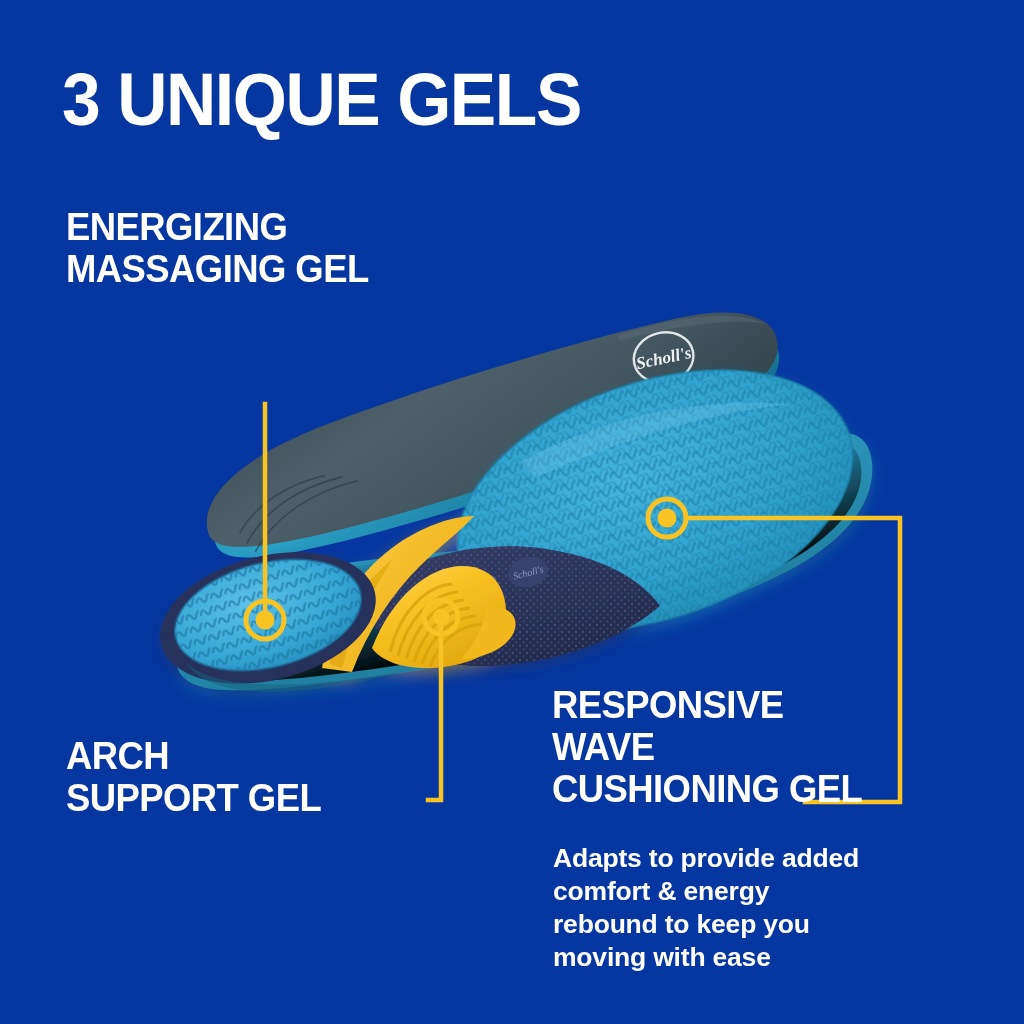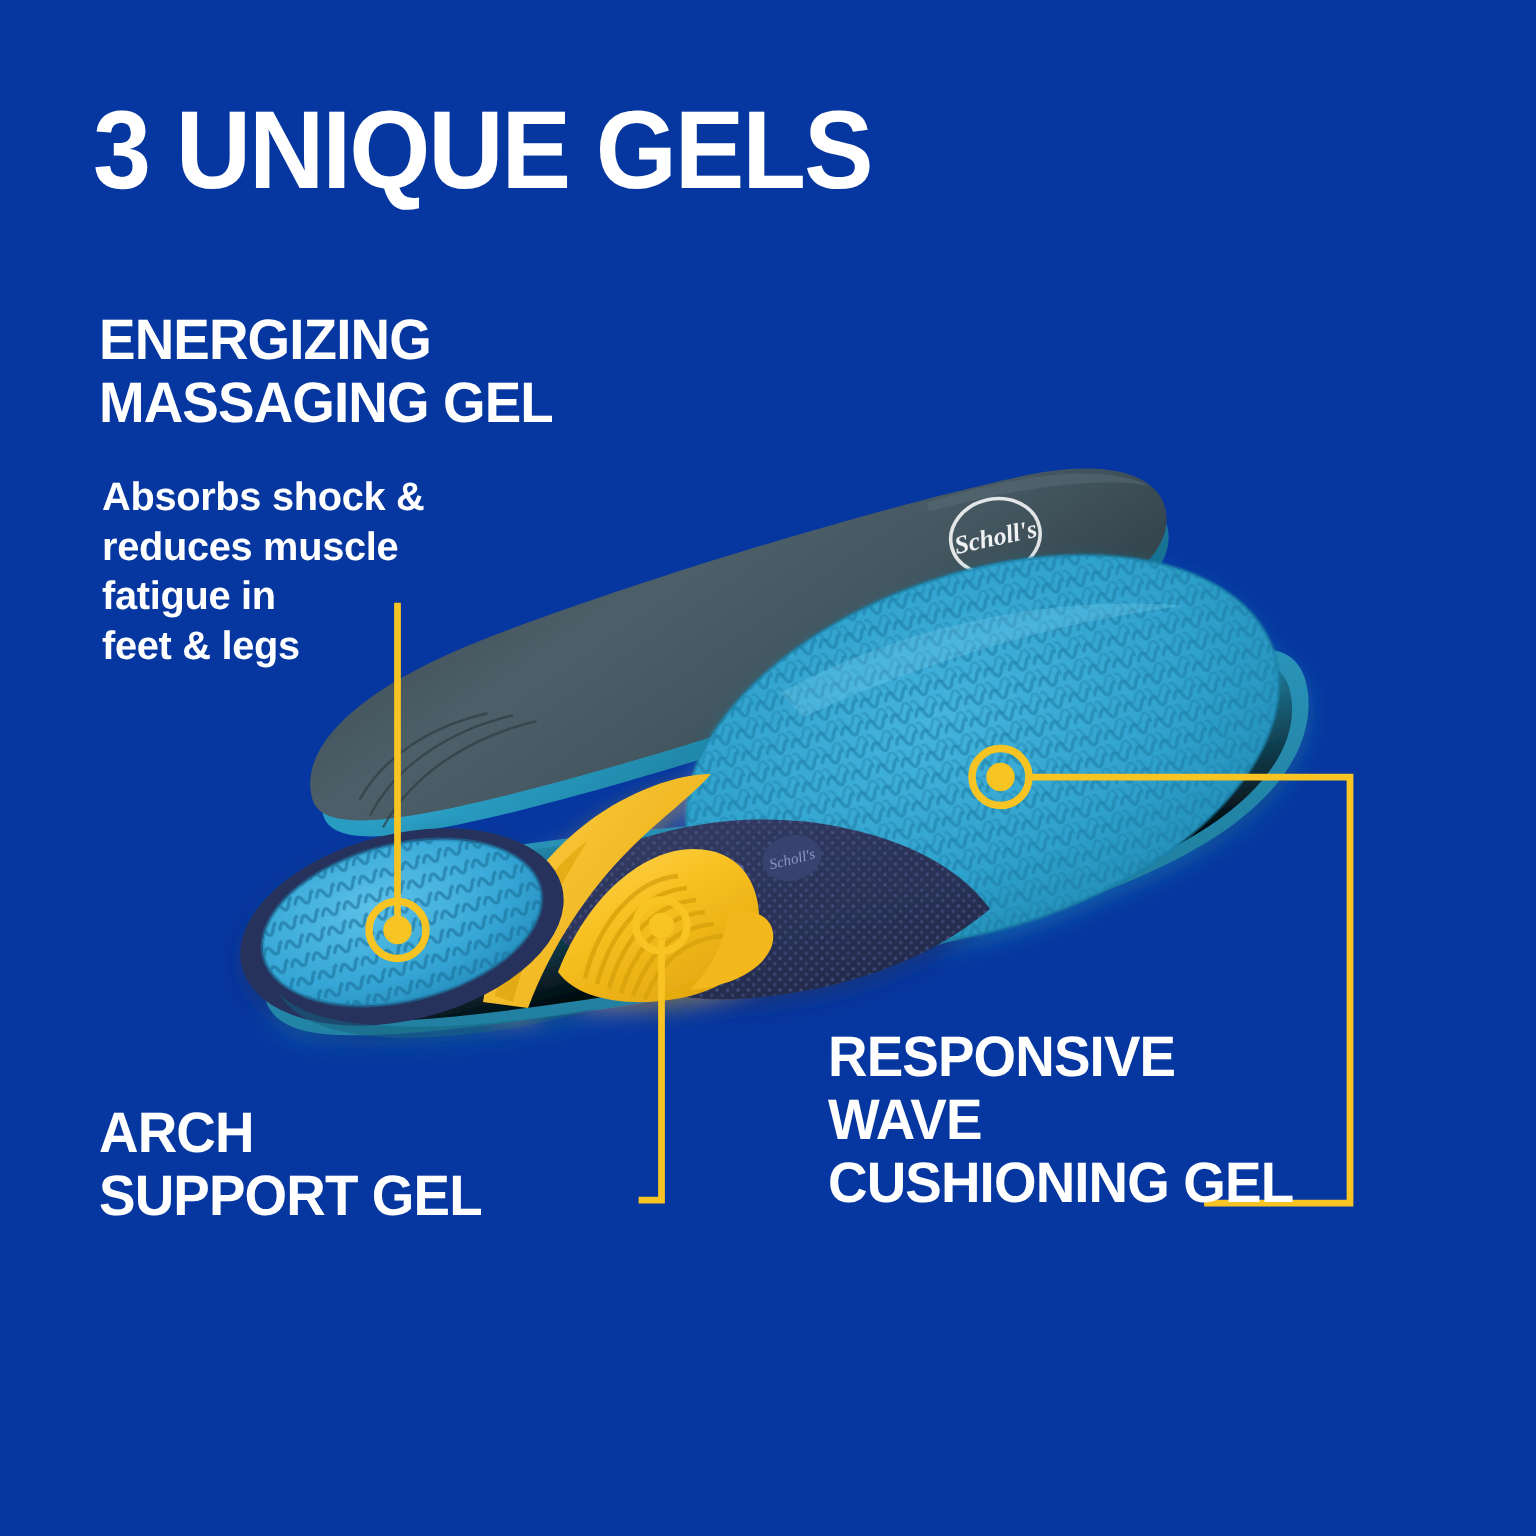--- a/index.html
+++ b/index.html
@@ -315,25 +315,25 @@
         <circle cx="667" cy="518" r="19" fill="none" stroke="#f7c424" stroke-width="5"></circle>
         <circle cx="667" cy="518" r="9.5" fill="#f7c424"></circle>
       </g>
     </g>
   </svg>
 
   <h1 id="title" class="headline">3 UNIQUE GELS</h1>
 
   <div id="cal1-head" class="sub-head">ENERGIZING
 MASSAGING GEL</div>
-  <div id="cal1-body" class="body-copy">Absorbs shock &amp;
-reduces muscle
-fatigue in
-feet &amp; legs</div>
 
   <div id="cal2-head" class="sub-head">ARCH
 SUPPORT GEL</div>
 
   <div id="cal3-head" class="sub-head">RESPONSIVE
 WAVE
 CUSHIONING GEL</div>
+  <div id="cal3-body" class="body-copy">Adapts to provide added
+comfort &amp; energy
+rebound to keep you
+moving with ease</div>
 
 </div>
 
 </body></html>

